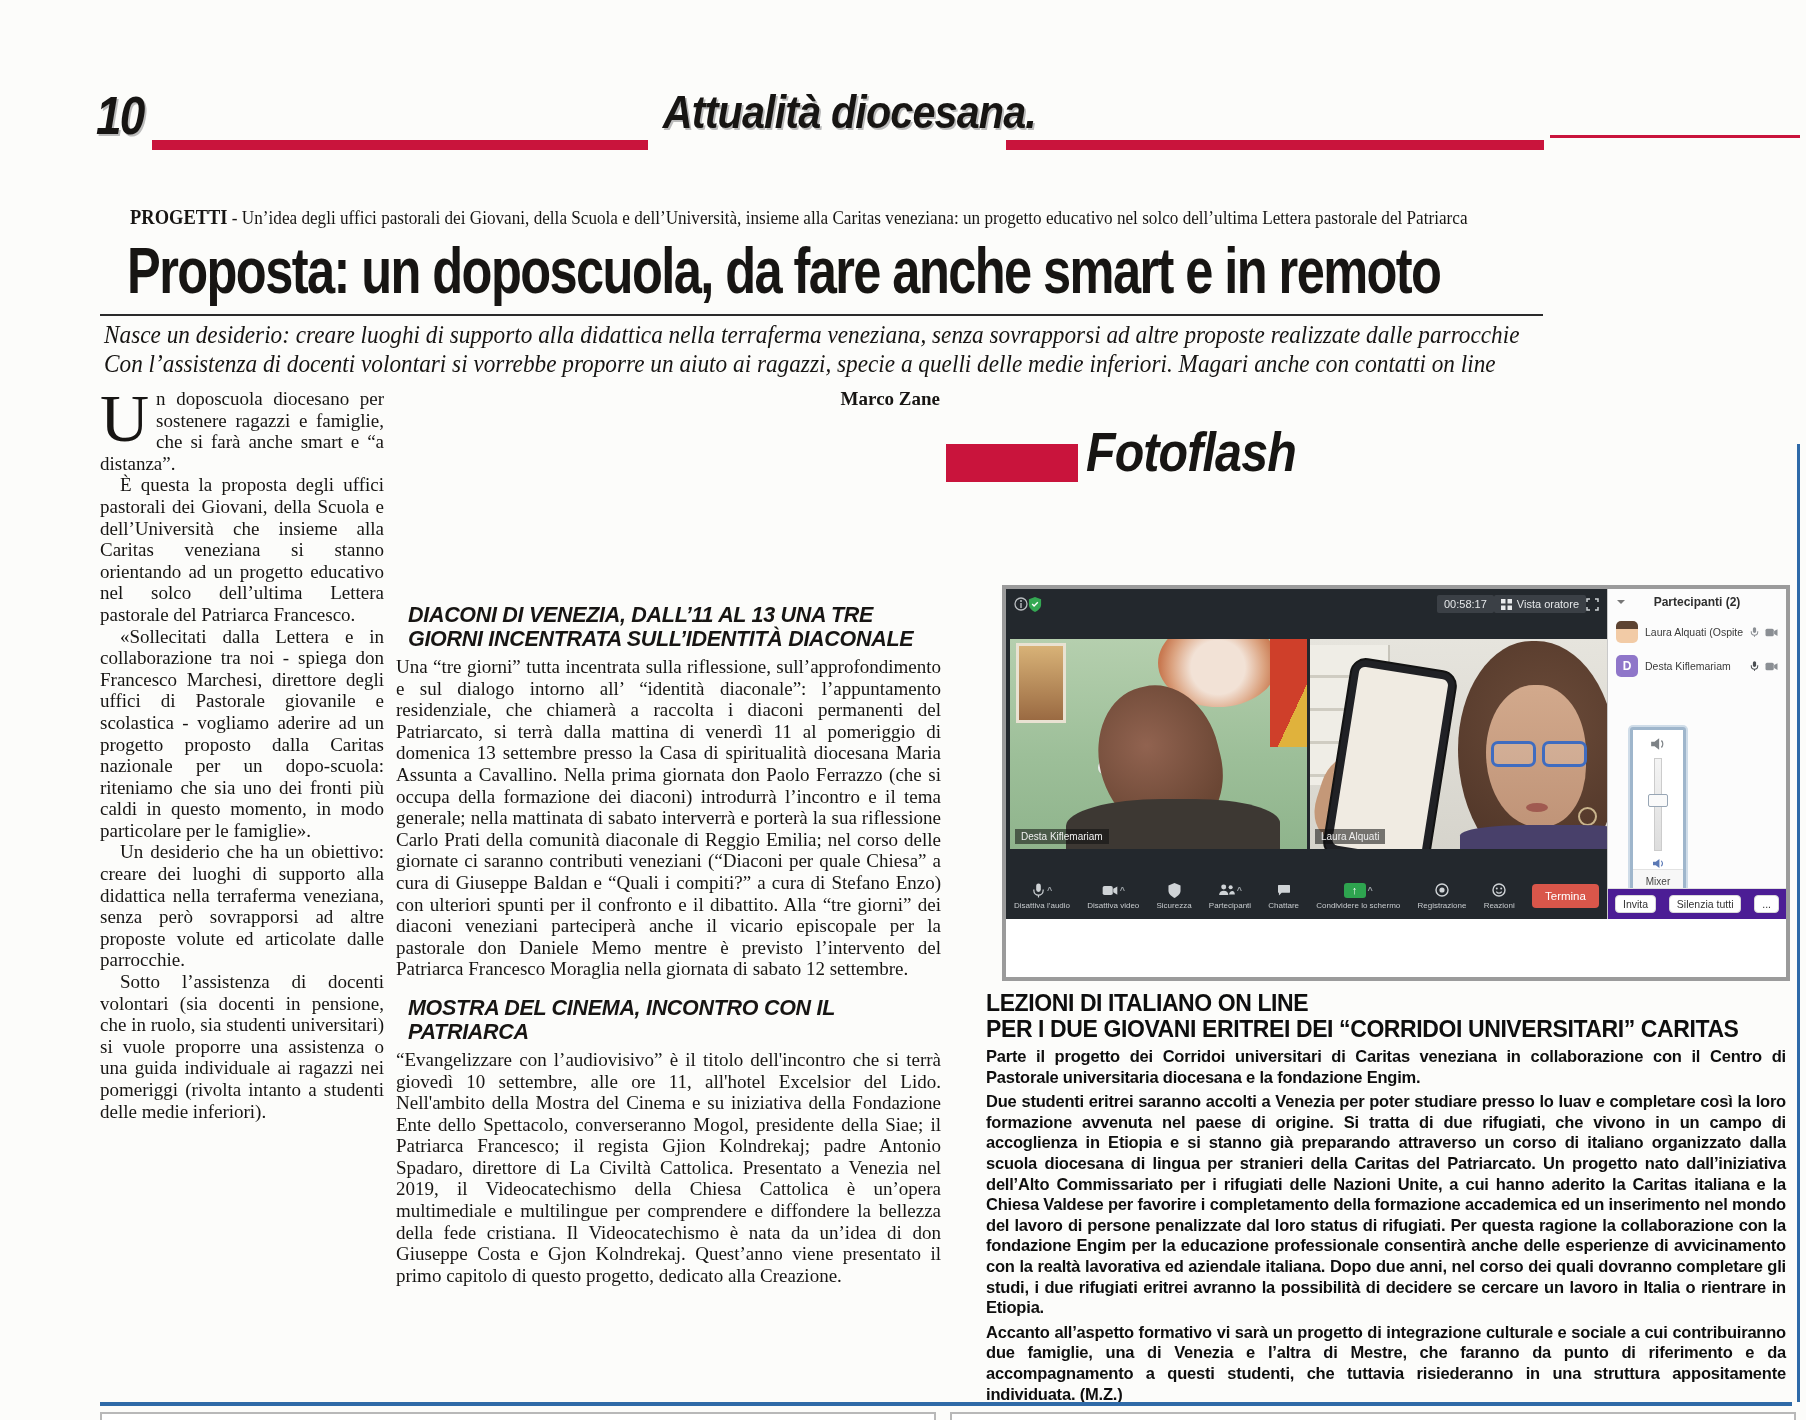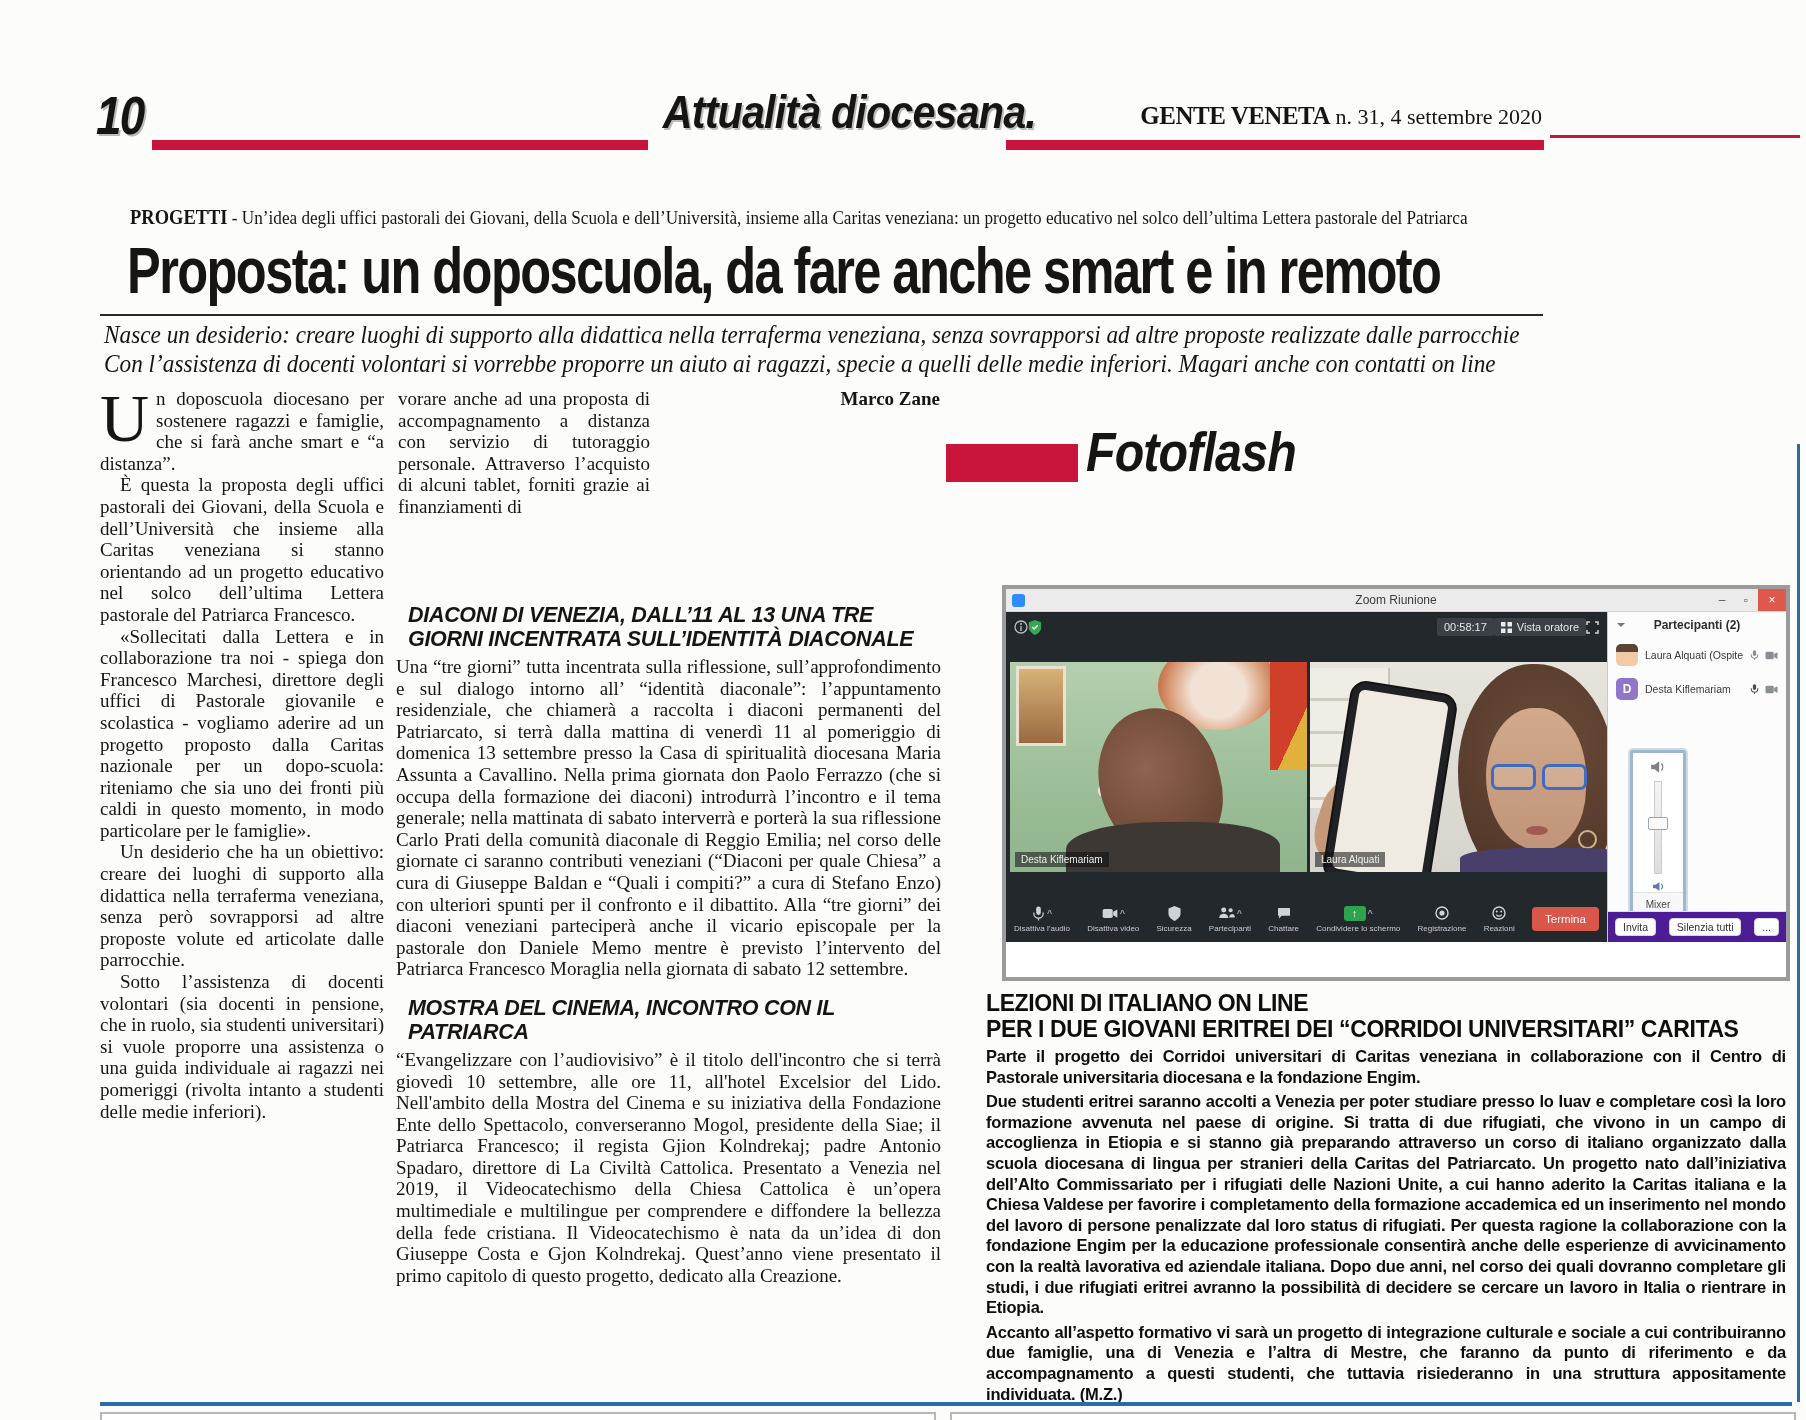--- a/index.html
+++ b/index.html
@@ -180,71 +180,55 @@
 </style>
 </head>
 <body>
 
 <div class="page">
 
   <div class="abs nw" id="pageNum">10</div>
   <div class="abs redbar" id="rb1"></div>
   <div class="abs nw" id="secTitle">Attualità diocesana.</div>
   <div class="abs redbar" id="rb2"></div>
-  <div class="abs nw" id="masthead">
-    <b>GENTE VENETA</b>
-    <span>n. 31, 4 settembre 2020</span>
-  </div>
   <div class="abs" id="mastRule"></div>
 
   <div class="abs nw" id="kicker">
     <b>PROGETTI</b>
     <span>- Un’idea degli uffici pastorali dei Giovani, della Scuola e dell’Università, insieme alla Caritas veneziana: un progetto educativo nel solco dell’ultima Lettera pastorale del Patriarca</span>
   </div>
   <div class="abs nw" id="headline">Proposta: un doposcuola, da fare anche smart e in remoto</div>
   <div class="abs" id="hrule"></div>
   <div class="abs nw deck" id="deck1">Nasce un desiderio: creare luoghi di supporto alla didattica nella terraferma veneziana, senza sovrapporsi ad altre proposte realizzate dalle parrocchie</div>
   <div class="abs nw deck" id="deck2">Con l’assistenza di docenti volontari si vorrebbe proporre un aiuto ai ragazzi, specie a quelli delle medie inferiori. Magari anche con contatti on line</div>
 
   <div class="abs col" id="col1">
     <p class="f"><span id="dropcap">U</span><span>n doposcuola diocesano per sostenere ragazzi e famiglie, che si farà anche smart e “a distanza”.</span></p>
     <p>È questa la proposta degli uffici pastorali dei Giovani, della Scuola e dell’Università che insieme alla Caritas veneziana si stanno orientando ad un progetto educativo nel solco dell’ultima Lettera pastorale del Patriarca Francesco.</p>
     <p>«Sollecitati dalla Lettera e in collaborazione tra noi - spiega don Francesco Marchesi, direttore degli uffici di Pastorale giovanile e scolastica - vogliamo aderire ad un progetto proposto dalla Caritas nazionale per un dopo-scuola: riteniamo che sia uno dei fronti più caldi in questo momento, in modo particolare per le famiglie».</p>
     <p>Un desiderio che ha un obiettivo: creare dei luoghi di supporto alla didattica nella terraferma veneziana, senza però sovrapporsi ad altre proposte volute ed articolate dalle parrocchie.</p>
     <p>Sotto l’assistenza di docenti volontari (sia docenti in pensione, che in ruolo, sia studenti universitari) si vuole proporre una assistenza o una guida individuale ai ragazzi nei pomeriggi (rivolta intanto a studenti delle medie inferiori).</p>
   </div>
-  <div class="abs col" id="col2">
-    <p class="f">vorare anche ad una proposta di accompagnamento a distanza con servizio di tutoraggio personale. Attraverso l’acquisto di alcuni tablet, forniti grazie ai finanziamenti di</p>
-  </div>
   <div class="abs col" id="col3">
     <p class="byline">Marco Zane</p>
   </div>
 
   <div class="abs" id="brevi">
     <p class="bv-title">DIACONI DI VENEZIA, DALL’11 AL 13 UNA TRE GIORNI INCENTRATA SULL’IDENTITÀ DIACONALE</p>
     <p class="bv-body">Una “tre giorni” tutta incentrata sulla riflessione, sull’approfondimento e sul dialogo intorno all’ “identità diaconale”: l’appuntamento residenziale, che chiamerà a raccolta i diaconi permanenti del Patriarcato, si terrà dalla mattina di venerdì 11 al pomeriggio di domenica 13 settembre presso la Casa di spiritualità diocesana Maria Assunta a Cavallino. Nella prima giornata don Paolo Ferrazzo (che si occupa della formazione dei diaconi) introdurrà l’incontro e il tema generale; nella mattinata di sabato interverrà e porterà la sua riflessione Carlo Prati della comunità diaconale di Reggio Emilia; nel corso delle giornate ci saranno contributi veneziani (“Diaconi per quale Chiesa” a cura di Giuseppe Baldan e “Quali i compiti?” a cura di Stefano Enzo) con ulteriori spunti per il confronto e il dibattito. Alla “tre giorni” dei diaconi veneziani parteciperà anche il vicario episcopale per la pastorale don Daniele Memo mentre è previsto l’intervento del Patriarca Francesco Moraglia nella giornata di sabato 12 settembre.</p>
     <p class="bv-title bv2">MOSTRA DEL CINEMA, INCONTRO CON IL PATRIARCA</p>
     <p class="bv-body">“Evangelizzare con l’audiovisivo” è il titolo dell'incontro che si terrà giovedì 10 settembre, alle ore 11, all'hotel Excelsior del Lido. Nell'ambito della Mostra del Cinema e su iniziativa della Fondazione Ente dello Spettacolo, converseranno Mogol, presidente della Siae; il Patriarca Francesco; il regista Gjion Kolndrekaj; padre Antonio Spadaro, direttore di La Civiltà Cattolica. Presentato a Venezia nel 2019, il Videocatechismo della Chiesa Cattolica è un’opera multimediale e multilingue per comprendere e diffondere la bellezza della fede cristiana. Il Videocatechismo è nata da un’idea di don Giuseppe Costa e Gjon Kolndrekaj. Quest’anno viene presentato il primo capitolo di questo progetto, dedicato alla Creazione.</p>
   </div>
 
   <div class="abs" id="ffRect"></div>
   <div class="abs nw" id="ffTitle">Fotoflash</div>
 
   <div class="abs" id="ffFrame">
 
     <div>
-      <div class="z-titlebar">
-        <span class="z-appicon"></span>
-        <span class="z-wtitle">Zoom Riunione</span>
-        <span class="z-wbtns">
-          <span class="z-wb">–</span>
-          <span class="z-wb">▫</span>
-          <span class="z-close">×</span>
-        </span>
-      </div>
       <div class="z-body">
         <div class="z-stage">
           <div class="z-topstrip">
             <svg width="14" height="14">
                 <circle cx="7" cy="7" r="6" fill="none" stroke="#b9bdc0" stroke-width="1.3"></circle>
                 <circle cx="7" cy="4" r="1" fill="#b9bdc0"></circle>
                 <rect x="6.3" y="6" width="1.4" height="5" fill="#b9bdc0"></rect>
               </svg>
             <svg width="14" height="15" viewBox="0 0 14 16">
                 <path d="M7 0l6.5 2.5V8c0 4.2-4 6.8-6.5 8C4.5 14.8.5 12.2.5 8V2.5z" fill="#34a853"></path>

